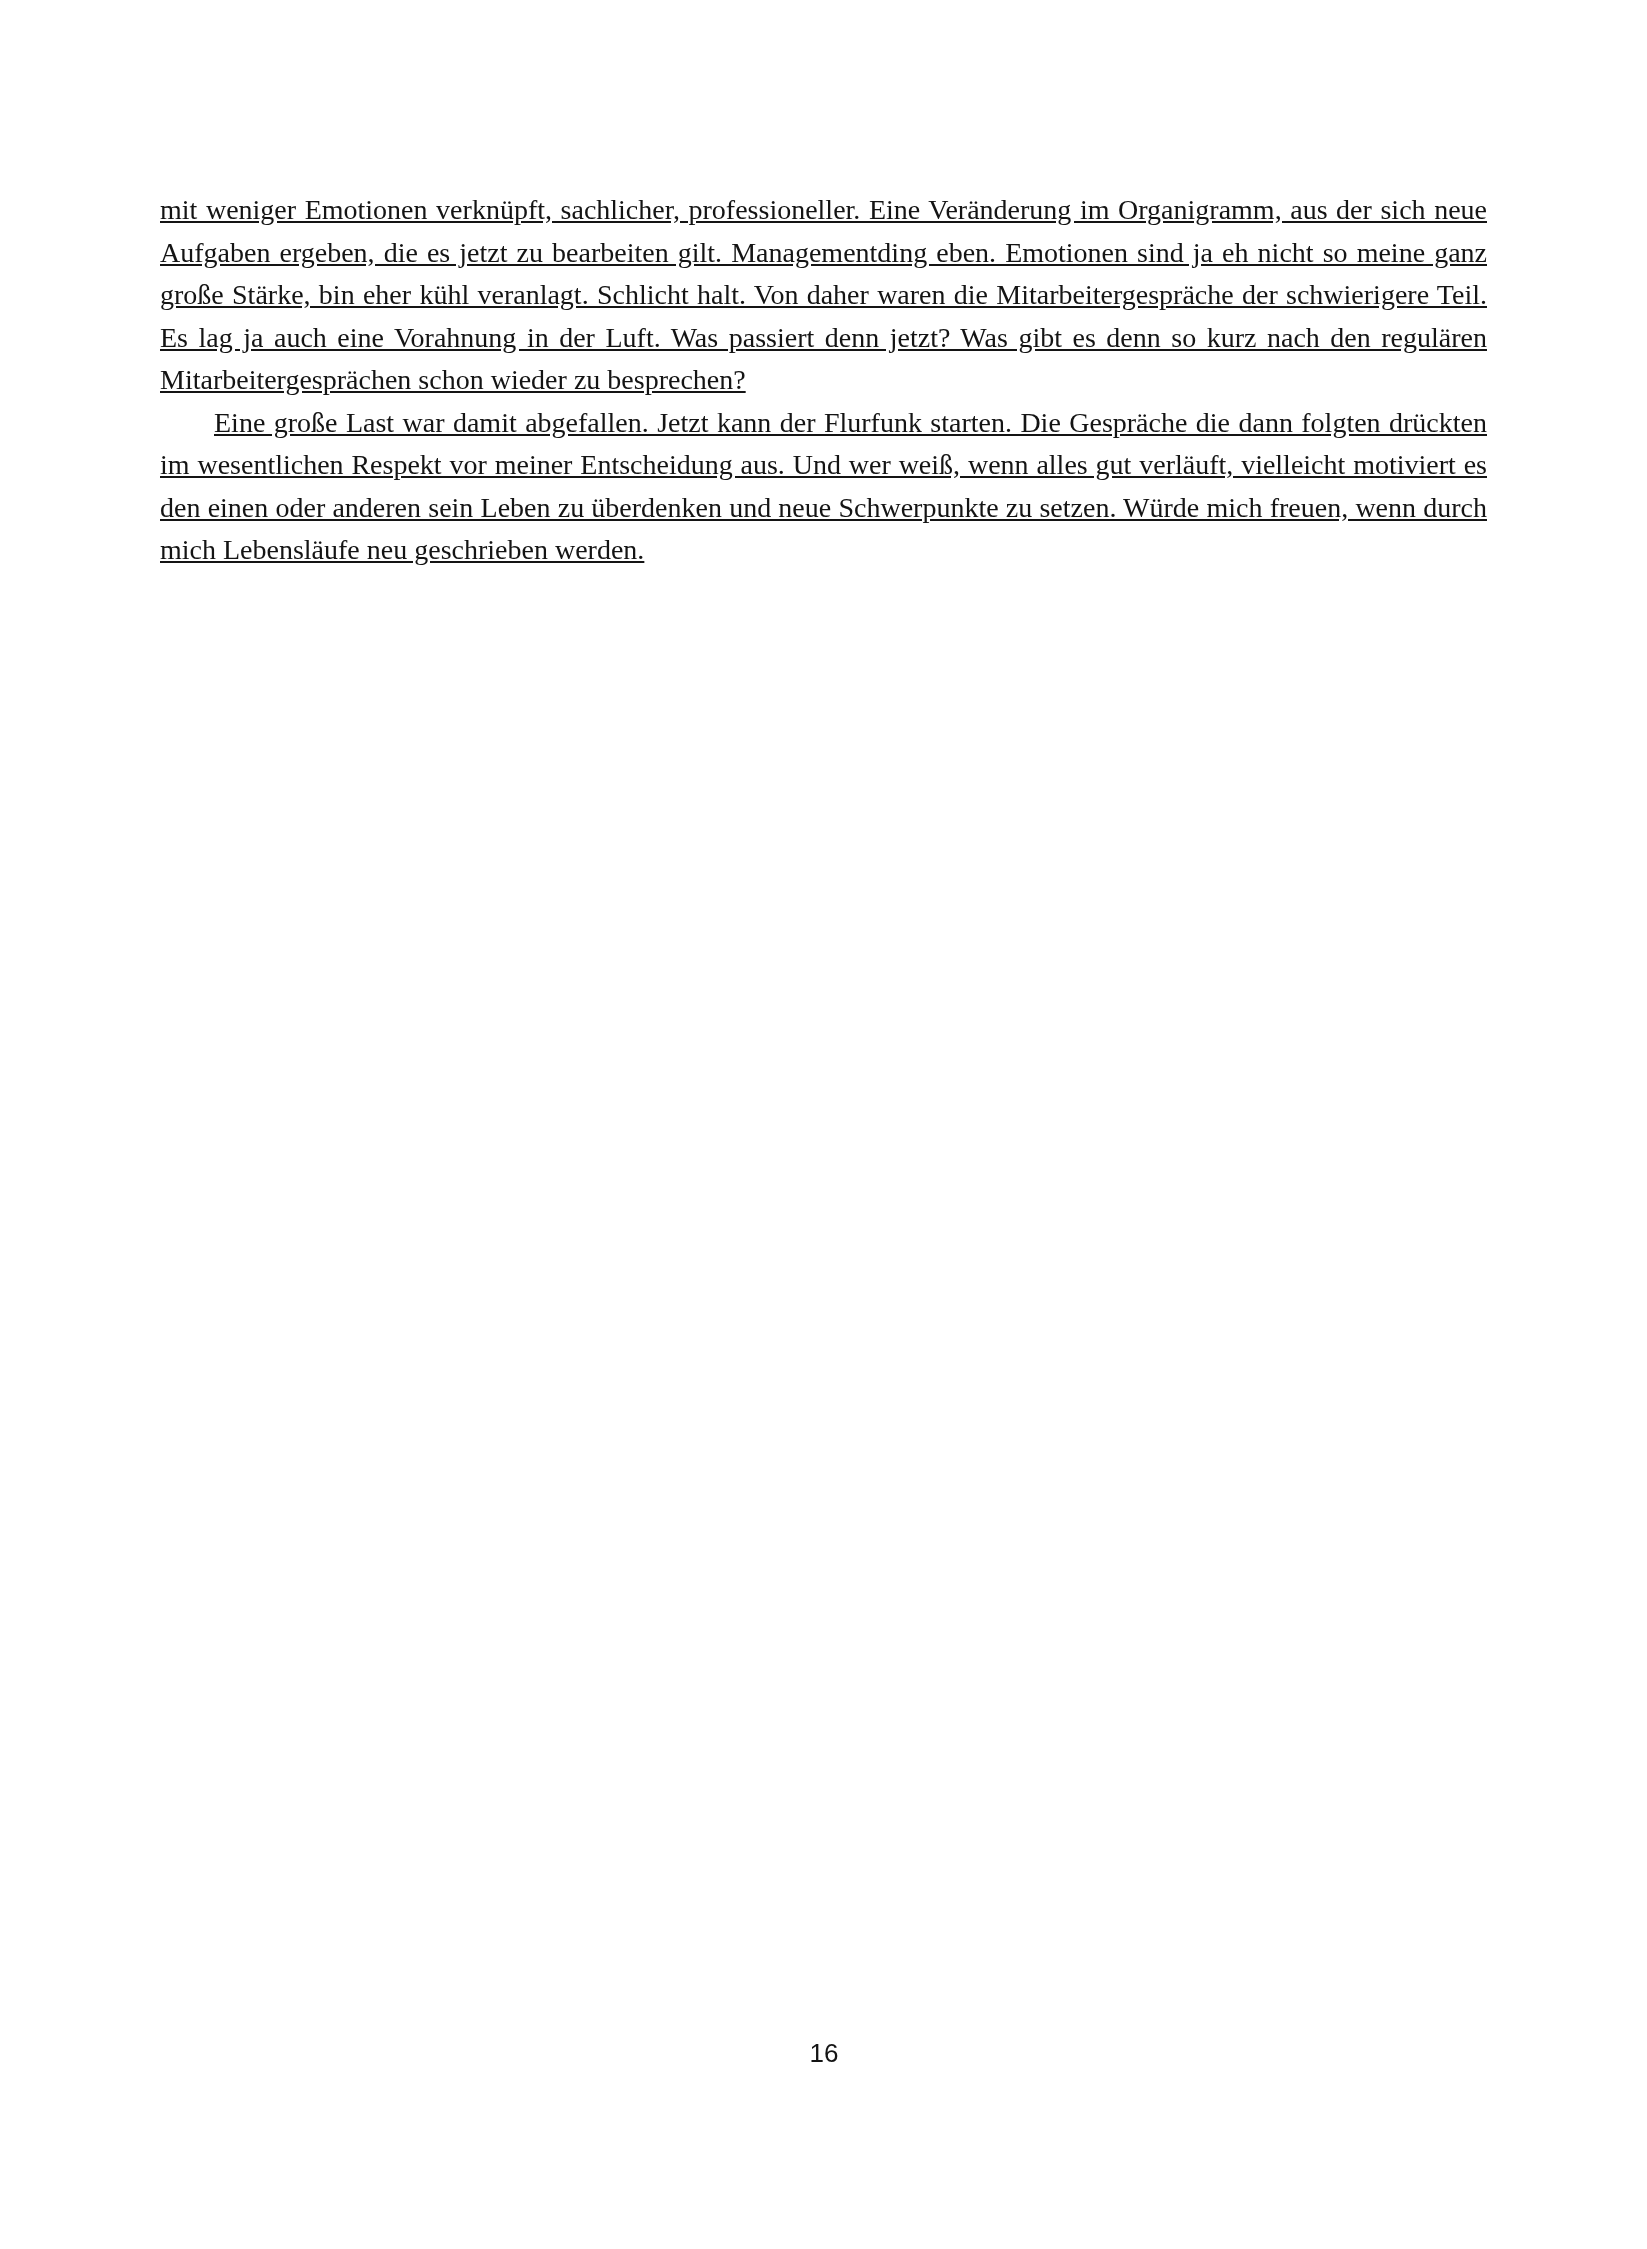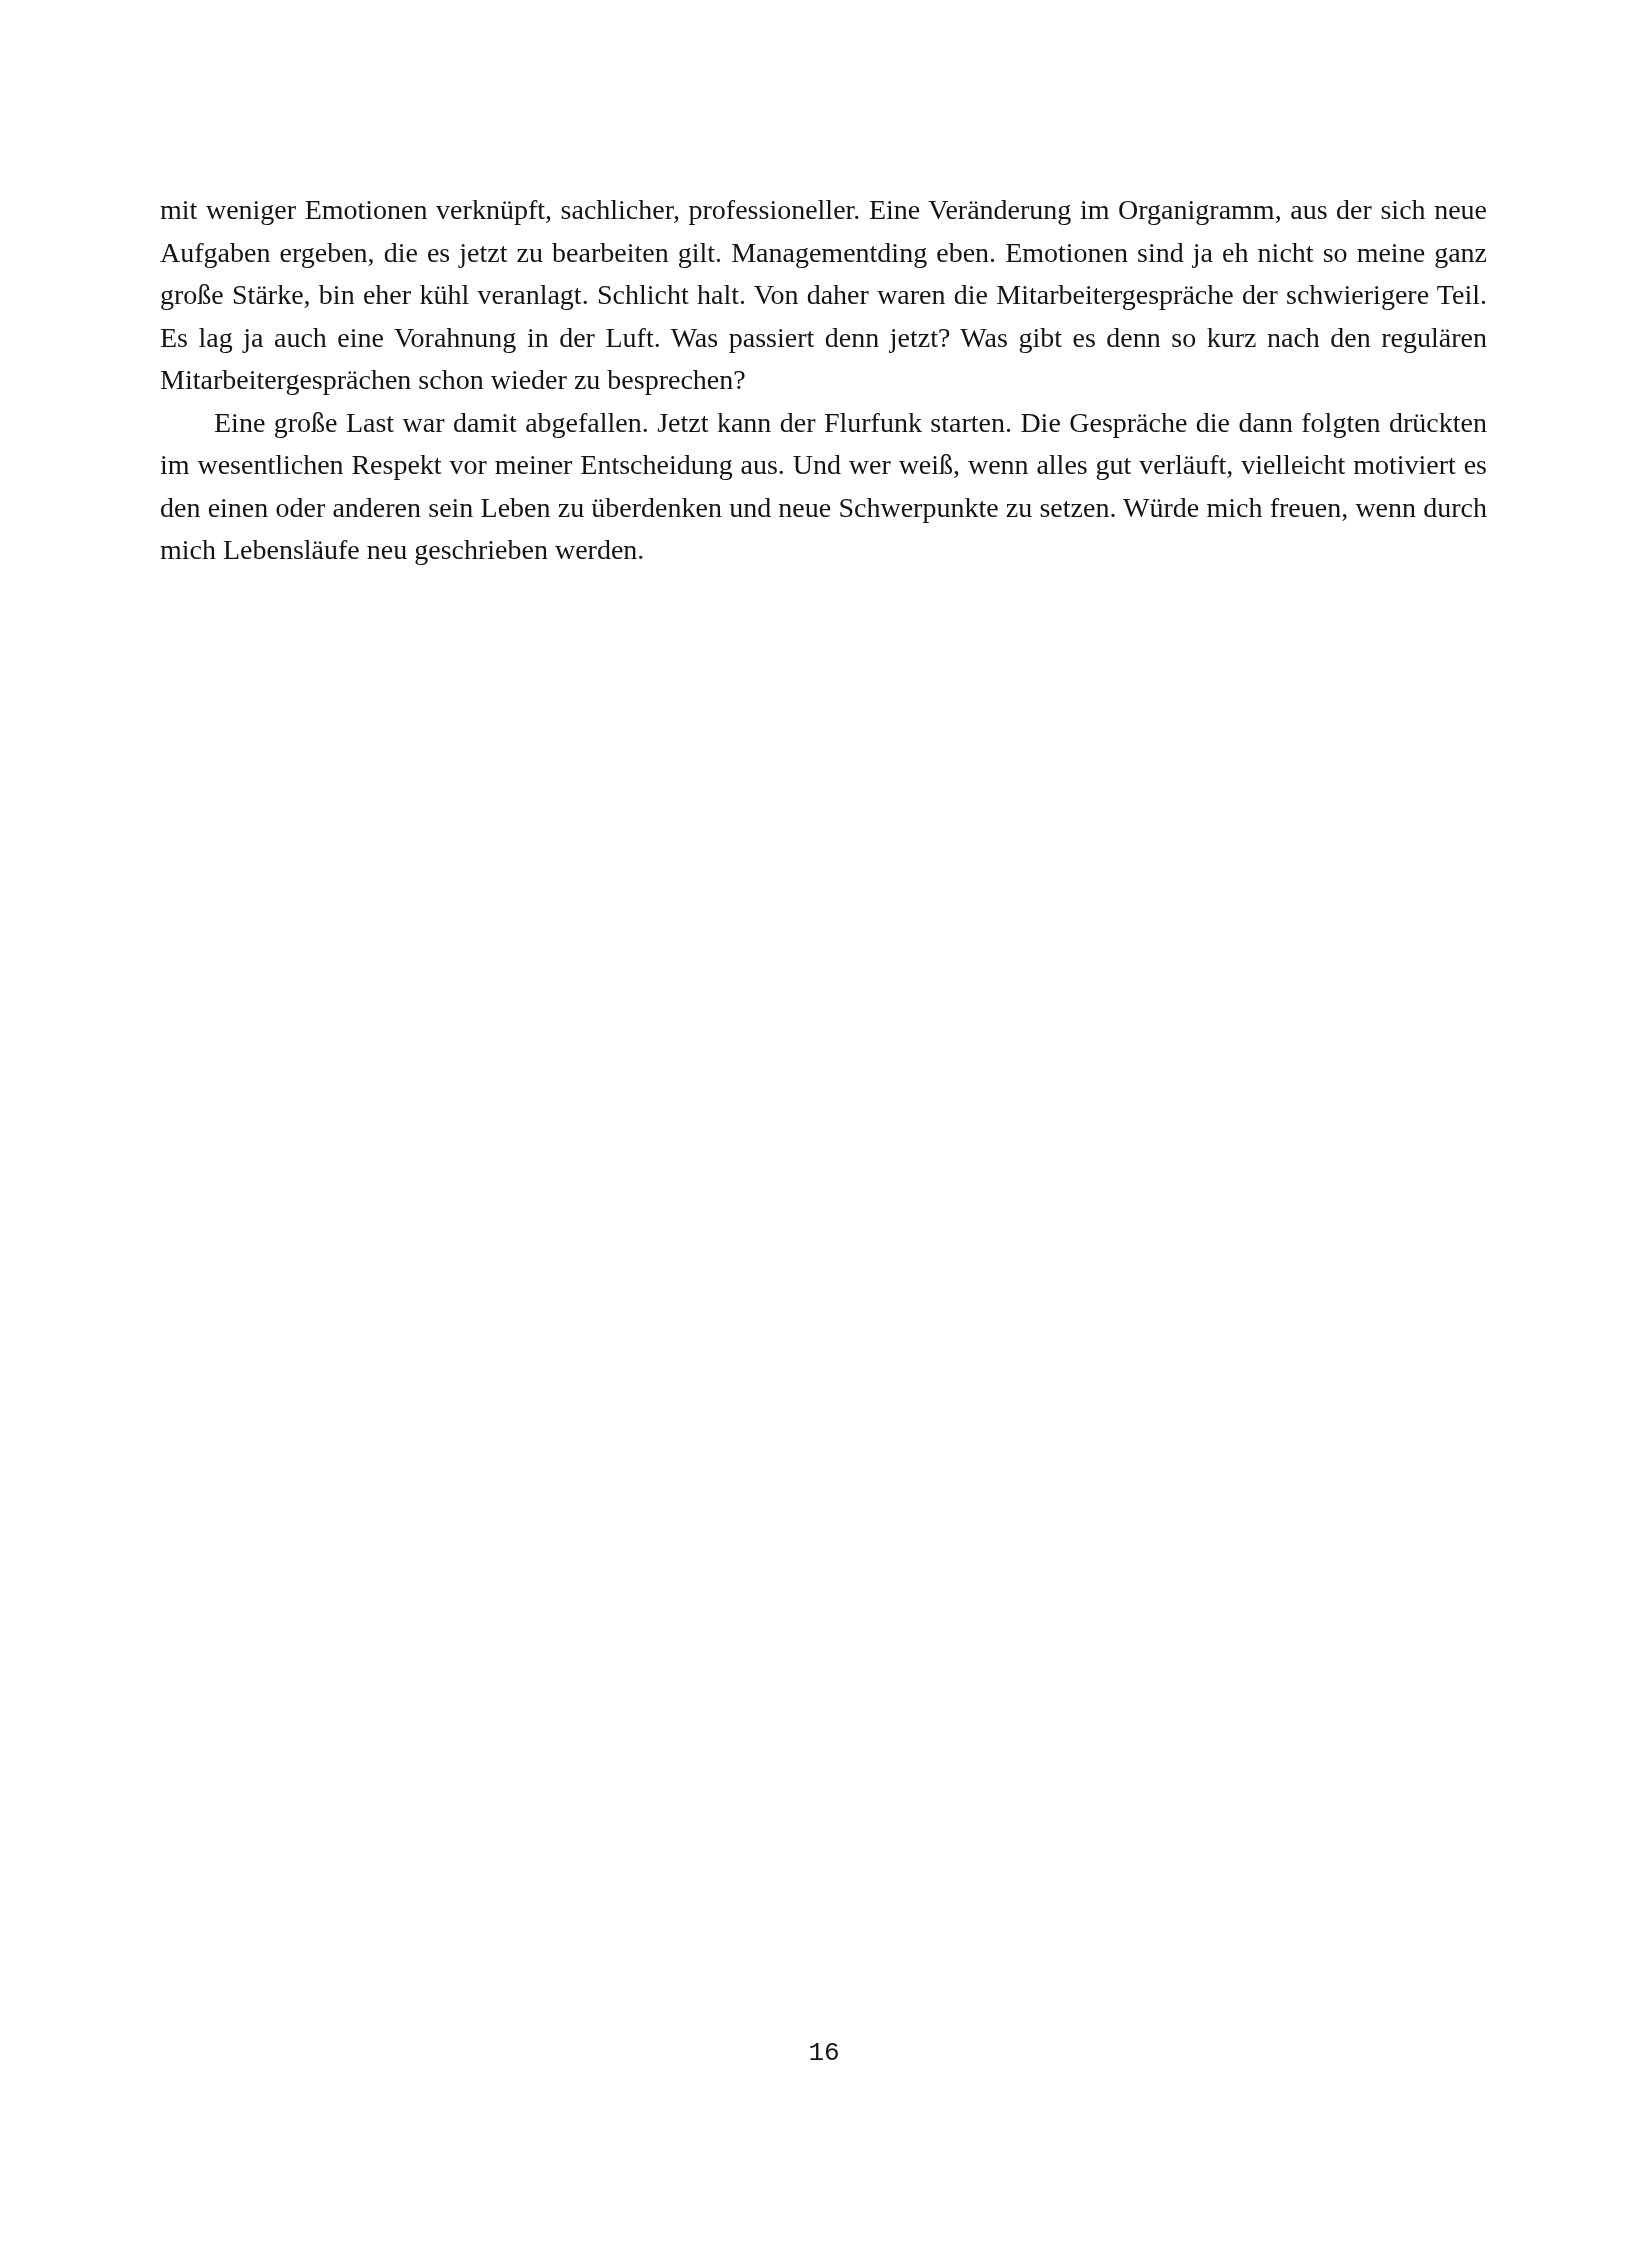--- a/index.html
+++ b/index.html
@@ -24,33 +24,34 @@
     width: 1327px;
   }
   .para {
     margin: 0;
     font-size: 28px;
     line-height: 1.52;
     text-align: justify;
     text-justify: inter-word;
     hyphens: manual;
     color: #141414;
+    text-decoration: underline;
   }
   .para.indent {
     text-indent: 54px;
   }
   .page-number {
     position: absolute;
     left: 0;
     right: 0;
     top: 2038px;
     text-align: center;
     font-size: 26px;
     color: #141414;
-    font-family: Liberation Mono, monospace;
+    font-family: Liberation Sans, sans-serif;
   }
 </style>
 </head>
 <body>
 
 <div class="page">
 
   <div class="text-block">
     <p class="para">mit weniger Emotionen verknüpft, sachlicher, professioneller. Eine Veränderung im Organigramm, aus der sich neue Aufgaben ergeben, die es jetzt zu bearbeiten gilt. Managementding eben. Emotionen sind ja eh nicht so meine ganz große Stärke, bin eher kühl veranlagt. Schlicht halt. Von daher waren die Mitarbeitergespräche der schwierigere Teil. Es lag ja auch eine Vorahnung in der Luft. Was passiert denn jetzt? Was gibt es denn so kurz nach den regulären Mitarbeitergesprächen schon wieder zu besprechen?</p>
     <p class="para indent">Eine große Last war damit abgefallen. Jetzt kann der Flurfunk starten. Die Gespräche die dann folgten drückten im wesentlichen Respekt vor meiner Entscheidung aus. Und wer weiß, wenn alles gut verläuft, vielleicht motiviert es den einen oder anderen sein Leben zu überdenken und neue Schwerpunkte zu setzen. Würde mich freuen, wenn durch mich Lebensläufe neu geschrieben werden.</p>

